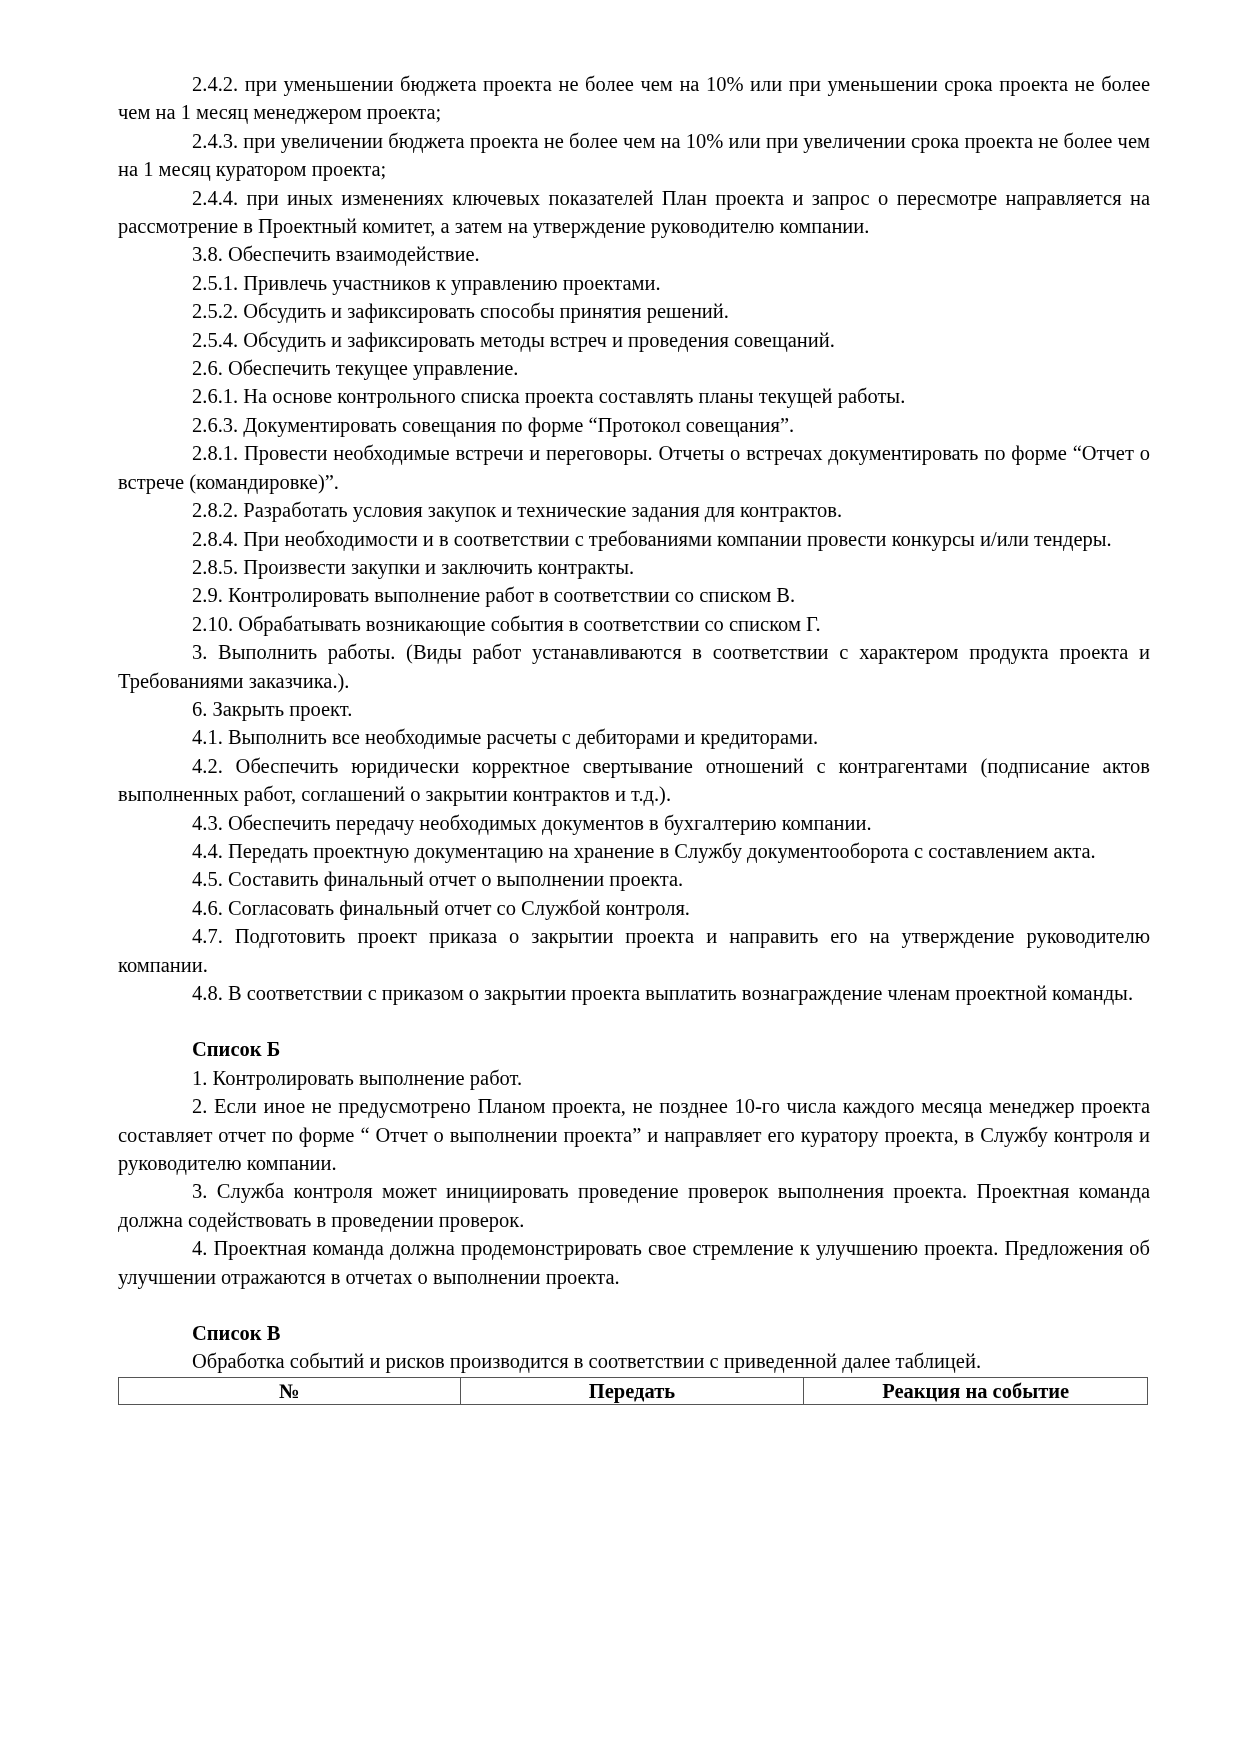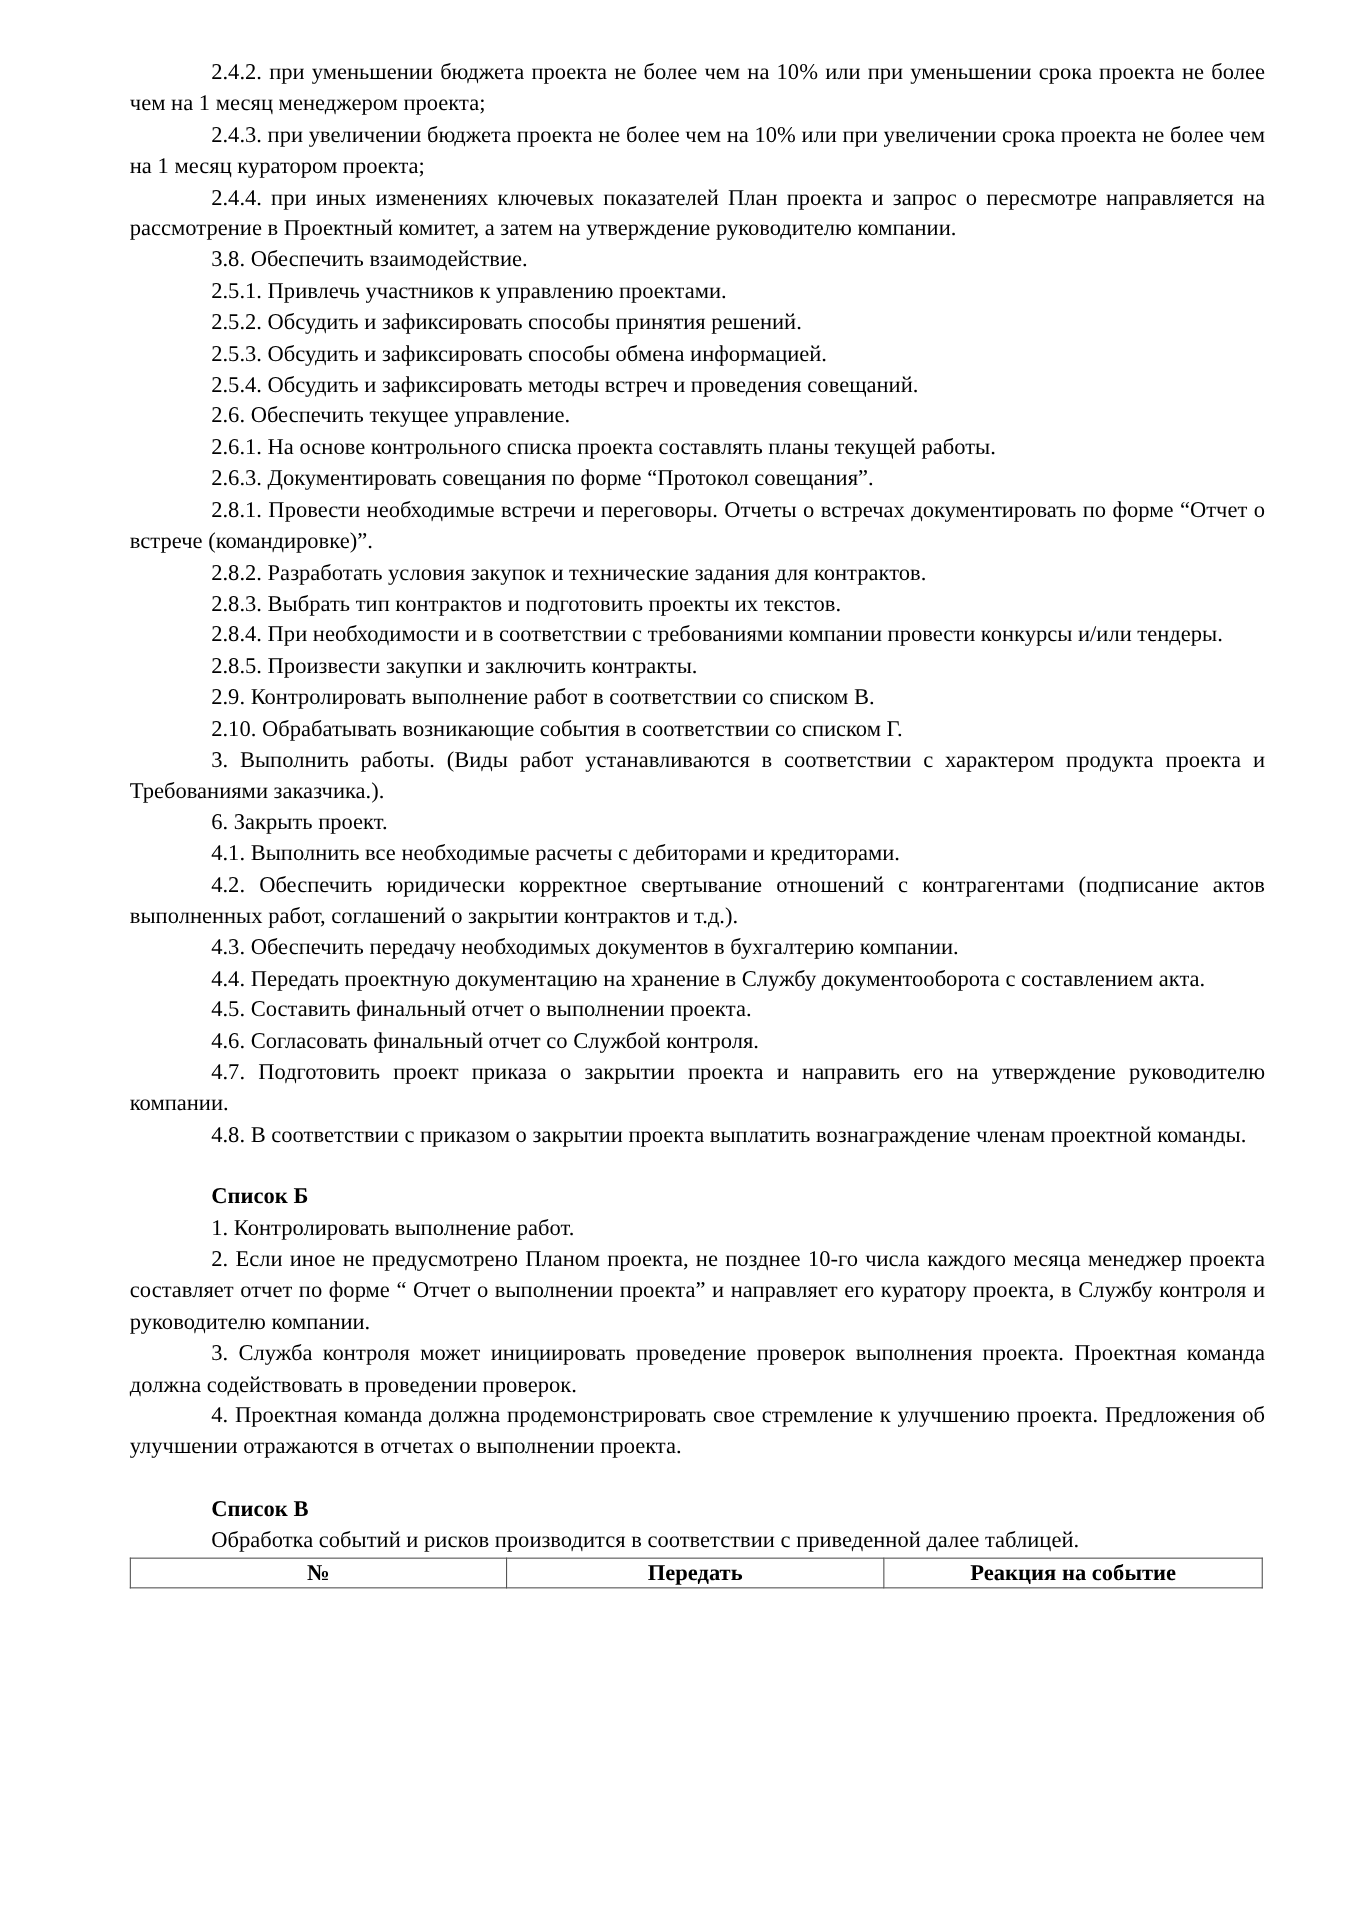--- a/index.html
+++ b/index.html
@@ -1,18 +1,18 @@
 <!DOCTYPE html>
 <html><head>
 <meta charset="utf-8">
 <style>
   html, body { margin: 0; padding: 0; background: #ffffff; }
   body { width: 1240px; height: 1755px; position: relative; overflow: hidden; }
   .page {
-    position: absolute; left: 118px; top: 52px; width: 1032px;
+    position: absolute; left: 118px; top: 70px; width: 1032px;
     font-family: "Liberation Serif", "DejaVu Serif", serif;
     font-size: 20.5px; line-height: 28.4px; color: #000;
   }
   .p { margin: 0; text-align: justify; text-indent: 74px; }
   .p.last-left { text-align-last: left; }
   .heading { margin: 0; text-indent: 74px; font-weight: bold; }
   .gap { height: 28px; }
   table.events {
     width: 1030px; border-collapse: collapse; margin-top: 1px;
     font-family: "Liberation Serif", "DejaVu Serif", serif; font-size: 20.5px;
@@ -26,28 +26,26 @@
 <body>
 
 <div class="page">
   <div id="section-a">
       <p class="p last-left">2.4.2. при уменьшении бюджета проекта не более чем на 10% или при уменьшении срока проекта не более чем на 1 месяц менеджером проекта;</p>
       <p class="p last-left">2.4.3. при увеличении бюджета проекта не более чем на 10% или при увеличении срока проекта не более чем на 1 месяц куратором проекта;</p>
       <p class="p last-left">2.4.4. при иных изменениях ключевых показателей План проекта и запрос о пересмотре направляется на рассмотрение в Проектный комитет, а затем на утверждение руководителю компании.</p>
       <p class="p last-left">3.8. Обеспечить взаимодействие.</p>
       <p class="p last-left">2.5.1. Привлечь участников к управлению проектами.</p>
       <p class="p last-left">2.5.2. Обсудить и зафиксировать способы принятия решений.</p>
-      <p class="p last-left">2.5.3. Обсудить и зафиксировать способы обмена информацией.</p>
       <p class="p last-left">2.5.4. Обсудить и зафиксировать методы встреч и проведения совещаний.</p>
       <p class="p last-left">2.6. Обеспечить текущее управление.</p>
       <p class="p last-left">2.6.1. На основе контрольного списка проекта составлять планы текущей работы.</p>
       <p class="p last-left">2.6.3. Документировать совещания по форме “Протокол совещания”.</p>
       <p class="p last-left">2.8.1. Провести необходимые встречи и переговоры. Отчеты о встречах документировать по форме “Отчет о встрече (командировке)”.</p>
       <p class="p last-left">2.8.2. Разработать условия закупок и технические задания для контрактов.</p>
-      <p class="p last-left">2.8.3. Выбрать тип контрактов и подготовить проекты их текстов.</p>
       <p class="p last-left">2.8.4. При необходимости и в соответствии с требованиями компании провести конкурсы и/или тендеры.</p>
       <p class="p last-left">2.8.5. Произвести закупки и заключить контракты.</p>
       <p class="p last-left">2.9. Контролировать выполнение работ в соответствии со списком В.</p>
       <p class="p last-left">2.10. Обрабатывать возникающие события в соответствии со списком Г.</p>
       <p class="p last-left">3. Выполнить работы. (Виды работ устанавливаются в соответствии с характером продукта проекта и Требованиями заказчика.).</p>
       <p class="p last-left">6. Закрыть проект.</p>
       <p class="p last-left">4.1. Выполнить все необходимые расчеты с дебиторами и кредиторами.</p>
       <p class="p last-left">4.2. Обеспечить юридически корректное свертывание отношений с контрагентами (подписание актов выполненных работ, соглашений о закрытии контрактов и т.д.).</p>
       <p class="p last-left">4.3. Обеспечить передачу необходимых документов в бухгалтерию компании.</p>
       <p class="p last-left">4.4. Передать проектную документацию на хранение в Службу документооборота с составлением акта.</p>

